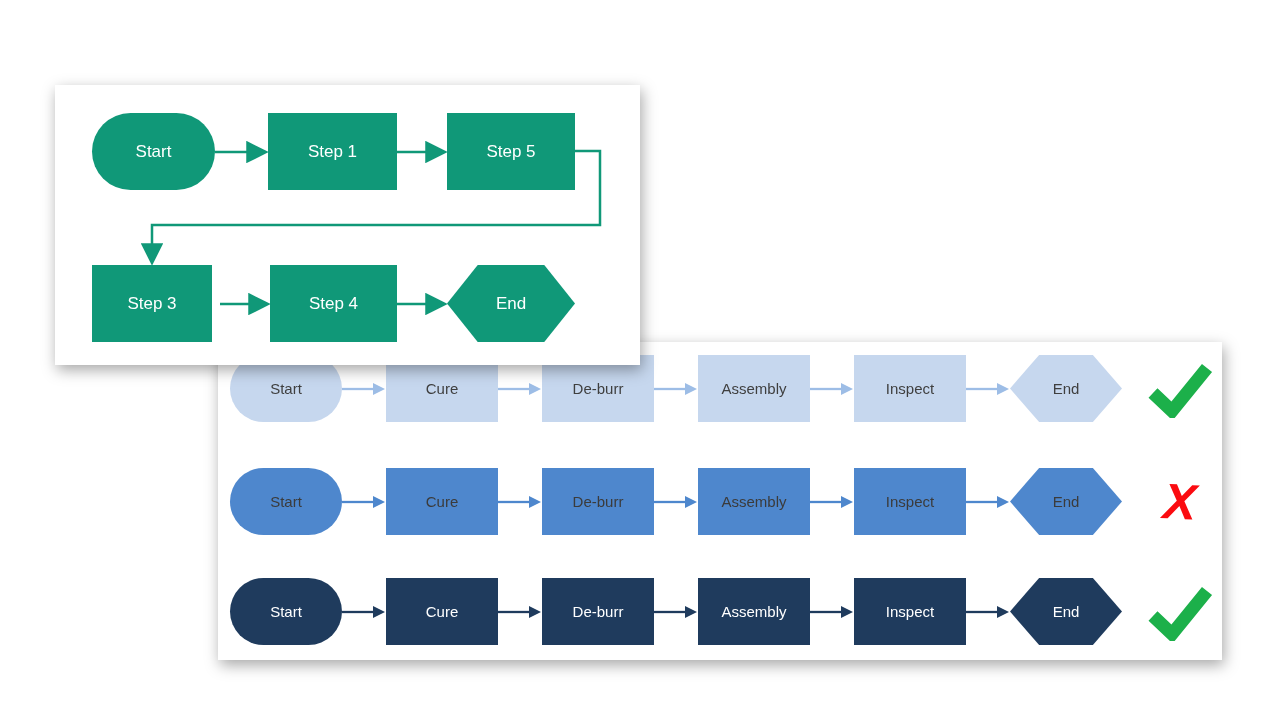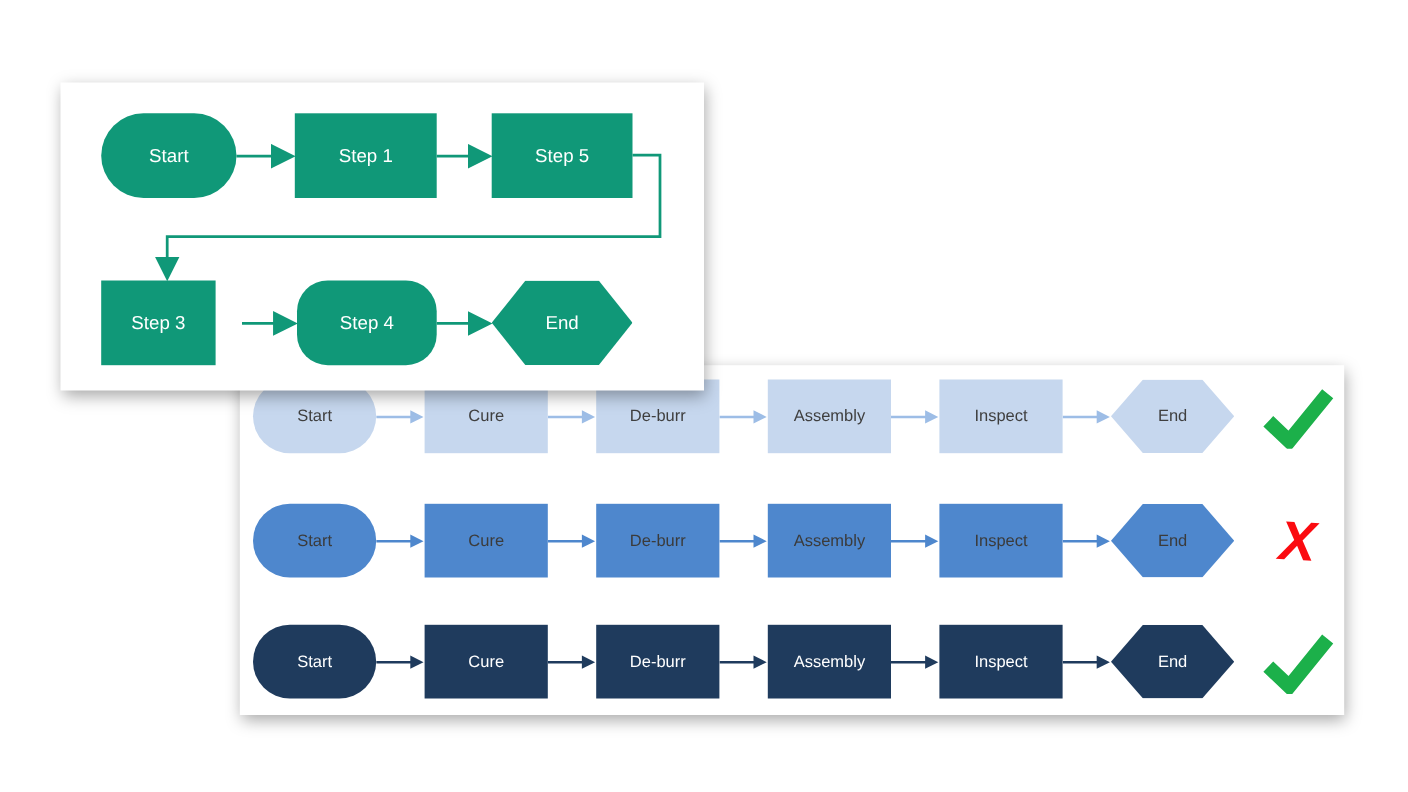--- a/index.html
+++ b/index.html
@@ -1,31 +1,31 @@
 <!DOCTYPE html>
 <html><head>
 <meta charset="utf-8">
 <style>
   * { margin:0; padding:0; box-sizing:border-box; }
   html,body { width:1280px; height:720px; background:#ffffff; overflow:hidden;
               font-family:"Liberation Sans", sans-serif; }
 
   .card { position:absolute; background:#ffffff;
-          box-shadow: 2px 5px 14px rgba(0,0,0,0.35); }
+          box-shadow: 2px 5px 14px rgba(0,0,0,0.35); margin-top: 10px; }
 
   
   #example-card { left:55px; top:75px; width:585px; height:280px; z-index:2; }
   #example-card .node {
       position:absolute; display:flex; align-items:center; justify-content:center;
       background:var(--g); color:var(--gt); font-size:17px; }
   #n-start { left:37px;  top:28px;  width:123px; height:77px; border-radius:39px; }
   #n-step1 { left:213px; top:28px;  width:129px; height:77px;text-align:right; }
   #n-step2 { left:392px; top:28px;  width:128px; height:77px; }
-  #n-step3 { left:37px;  top:180px; width:104px; height:77px;text-align:center; }
-  #n-step4 { left:215px; top:180px; width:127px; height:77px;border-radius:28px; }
+  #n-step3 { left:37px;  top:180px; width:120px; height:77px;text-align:center; }
+  #n-step4 { left:215px; top:180px; width:127px; height:77px; }
   #n-end   { left:392px; top:180px; width:128px; height:77px;
              clip-path:polygon(24% 0,76% 0,100% 50%,76% 100%,24% 100%,0 50%); }
   #connector-layer { position:absolute; left:0; top:0; }
 
   
   #compare-card { left:218px; top:332px; width:1004px; height:318px; z-index:1; }
   .prow { position:absolute; left:12px; height:67px; display:flex; align-items:center; }
   .prow .shape {
       width:112px; height:67px; flex:0 0 auto;
       display:flex; align-items:center; justify-content:center;

